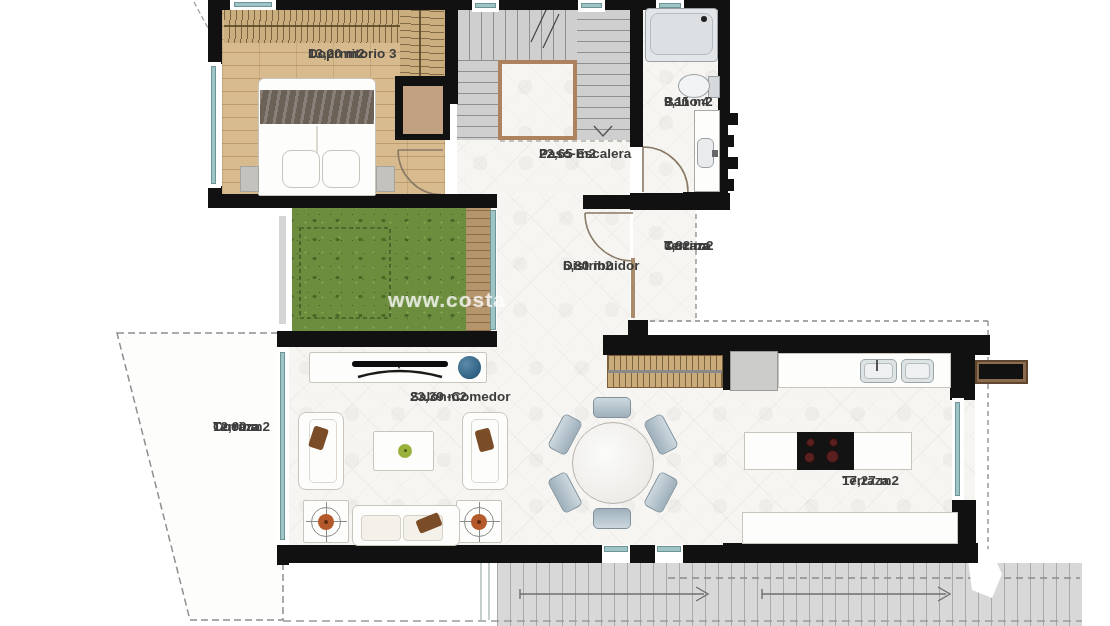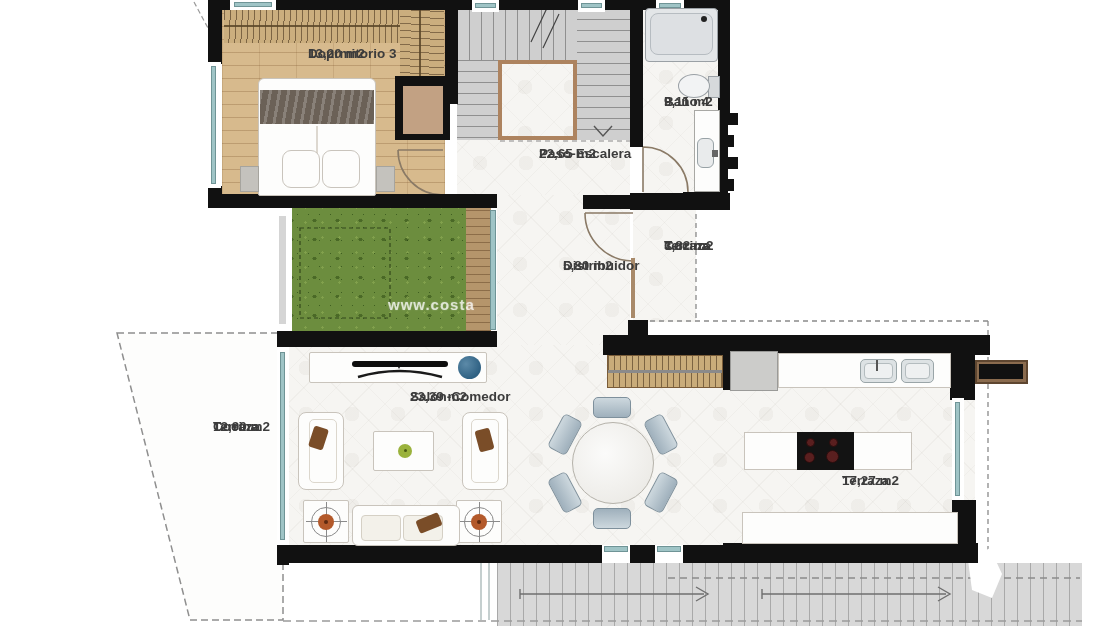--- a/index.html
+++ b/index.html
@@ -278,15 +278,15 @@
   </div>
   <div class="lbl" style="left:410px;top:389px">
     <span class="l2">Salón-Comedor</span>
     <span class="l2">23,39 m2</span>
   </div>
   <div class="lbl" style="left:842px;top:473px">
     <span class="l2">Terraza</span>
     <span class="l2">17,27 m2</span>
   </div>
 
-  <div style="left:388px;top:296px;z-index:6;font-weight:700;font-size:15px;letter-spacing:1px;
+  <div style="left:388px;top:288px;z-index:6;font-weight:700;font-size:21px;letter-spacing:1px;
        color:rgba(255,255,255,.72);text-shadow:0 0 2px rgba(255,255,255,.3)">www.costa</div>
 </div>
 
 </body></html>

